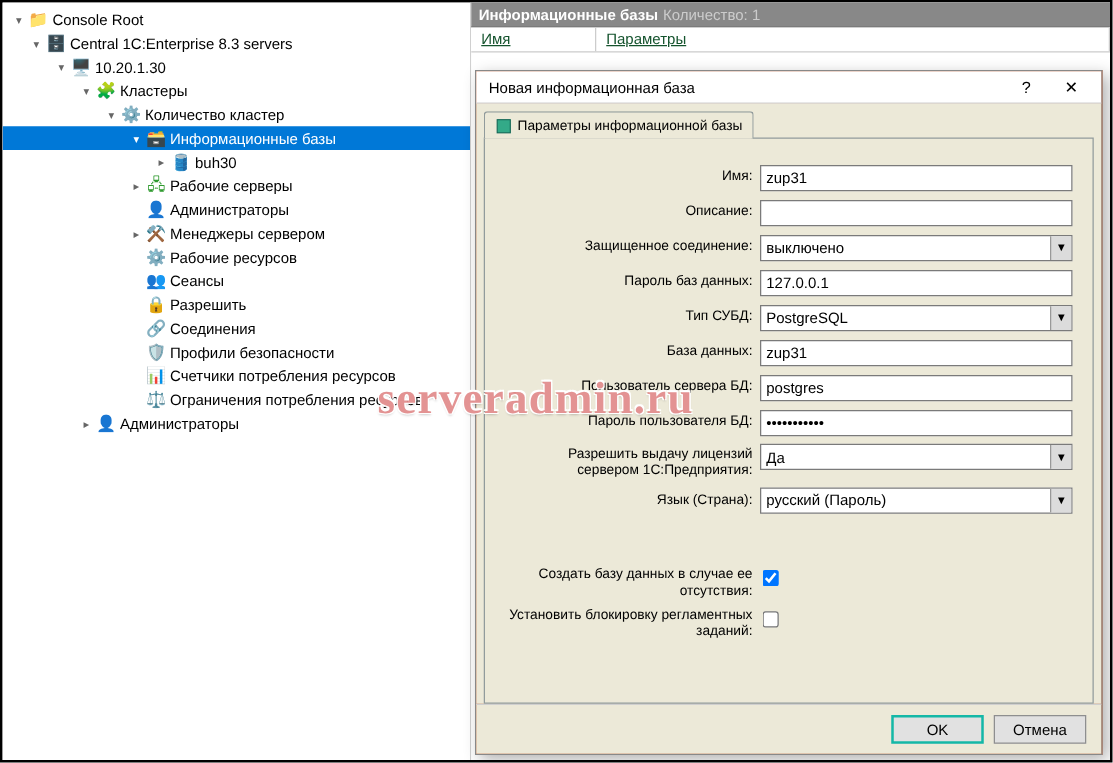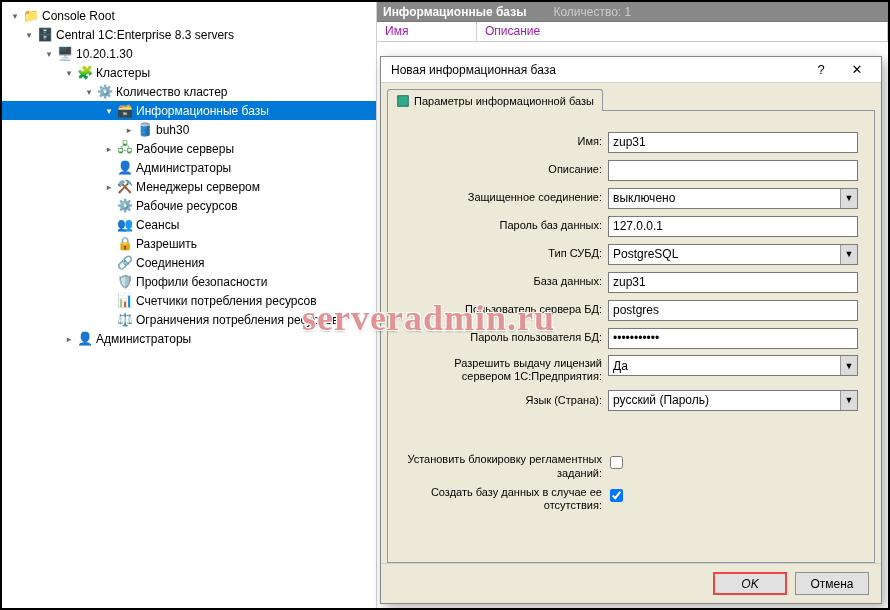--- a/index.html
+++ b/index.html
@@ -64,28 +64,29 @@
     background: #888;
     color: #fff;
     height: 20px;
     display: flex;
     align-items: center;
     padding: 0 6px;
     font-size: 12px;
     border-bottom: 1px solid #777;
   }
   .list-header .title { font-weight: 600; }
-  .list-header .count-label { margin-left: 27px; color: #ccc; font-weight: normal; }
+  .list-header .count-label { margin-left: 4px; color: #ccc; font-weight: normal; }
   .list-cols {
     background: #fff;
     height: 20px;
     display: flex;
     border-bottom: 1px solid #ccc;
-    color: #a21caf;
-    font-size: 12px;
+    color: #14532d;
+    font-size: 12px;
+    text-decoration: underline;
   }
   .list-col {
     padding: 2px 8px;
     border-right: 1px solid #ccc;
   }
   
   .dialog {
     position: absolute;
     left: 378px;
     top: 54px;
@@ -215,23 +216,22 @@
   .btn {
     min-width: 74px;
     height: 23px;
     background: #e1e1e1;
     border: 1px solid #8e8f8f;
     font-family: inherit;
     font-size: 12px;
     cursor: pointer;
   }
   .btn.default {
-    border: 2px solid #ef4444;
+    border: 2px solid #14b8a6;
     background: #e1e1e1;
-    font-style: italic;
   }
   
   .watermark {
     position: absolute;
     left: 300px;
     top: 295px;
     font-size: 36px;
     font-weight: bold;
     color: rgba(200,40,40,0.5);
     text-shadow:
@@ -369,21 +369,21 @@
 
   </div>
 
   <div class="right-panel">
     <div class="list-header">
       <span class="title">Информационные базы</span>
       <span class="count-label">Количество: 1</span>
     </div>
     <div class="list-cols">
       <div class="list-col" style="width:100px">Имя</div>
-      <div class="list-col" style="flex:1">Описание</div>
+      <div class="list-col" style="flex:1">Параметры</div>
     </div>
   </div>
 </div>
 
 <div class="dialog">
   <div class="dialog-titlebar">
     <span class="dialog-title">Новая информационная база</span>
     <span class="dialog-btn">?</span>
     <span class="dialog-btn close">✕</span>
   </div>
@@ -447,26 +447,26 @@
         <div class="form-label">Язык (Страна):</div>
         <div class="form-select">
           <span class="sel-text">русский (Пароль)</span>
           <span class="sel-arrow">▼</span>
         </div>
       </div>
 
       <div style="height:36px"></div>
 
       <div class="form-row" style="align-items:flex-start">
+        <div class="form-label" style="padding-top:0">Создать базу данных в случае ее отсутствия:</div>
+        <input type="checkbox" class="form-check" checked="" style="">
+      </div>
+      <div class="form-row" style="align-items:flex-start">
         <div class="form-label" style="padding-top:0">Установить блокировку регламентных заданий:</div>
         <input type="checkbox" class="form-check" style="">
-      </div>
-      <div class="form-row" style="align-items:flex-start">
-        <div class="form-label" style="padding-top:0">Создать базу данных в случае ее отсутствия:</div>
-        <input type="checkbox" class="form-check" checked="" style="">
       </div>
 
     </div>
   </div>
   <div class="dialog-footer">
     <button class="btn default">OK</button>
     <button class="btn">Отмена</button>
   </div>
 </div>
 

